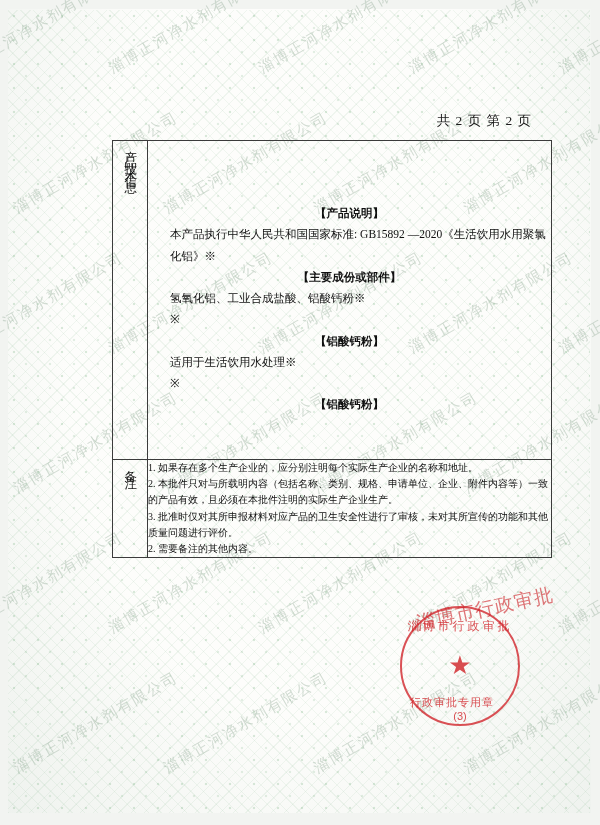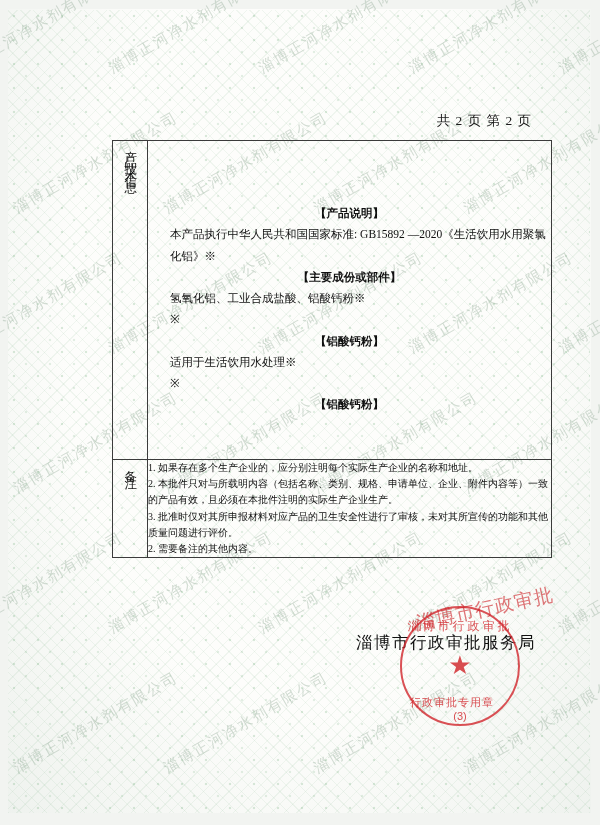--- a/index.html
+++ b/index.html
@@ -248,21 +248,20 @@
             <li>3. 批准时仅对其所申报材料对应产品的卫生安全性进行了审核，未对其所宣传的功能和其他质量问题进行评价。</li>
             <li>2. 需要备注的其他内容。</li>
           </ul>
         </td>
       </tr>
     </tbody>
       </table>
 
 
     <div class="sign">
-      <div class="org">淄博市行政审批服务局</div>
     </div>
 
     <div class="stamp-text">淄博市行政审批</div>
 
     <div class="seal">
       <div class="ring"></div>
       <div class="arc"><span>淄博市行政审批</span></div>
       <div class="star">★</div>
       <div class="bottom">行政审批专用章</div>
       <div class="num">(3)</div>

